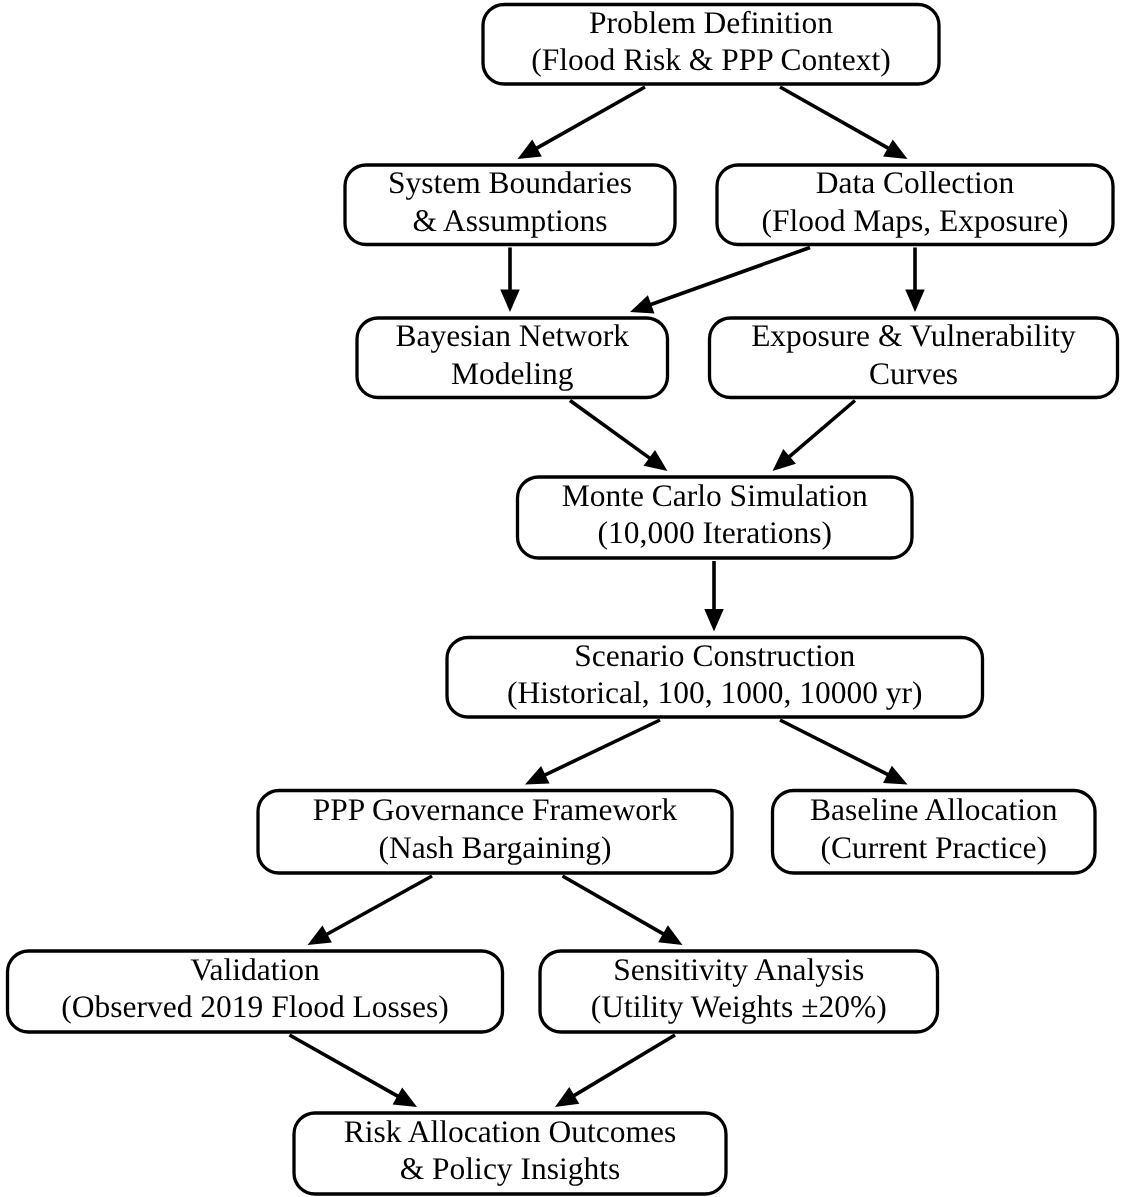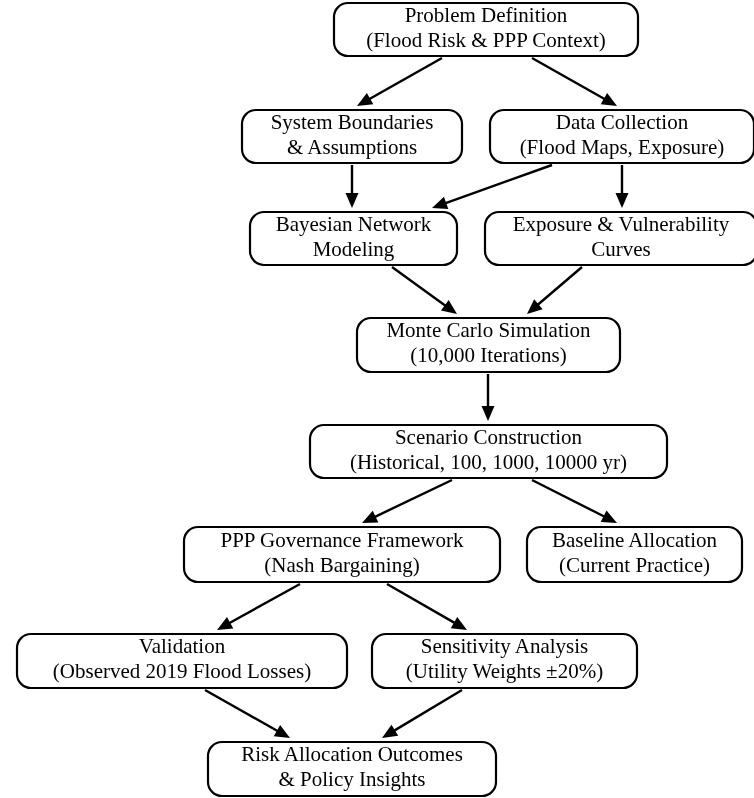--- a/index.html
+++ b/index.html
@@ -10,21 +10,20 @@
   body {
     width: 754px;
     height: 798px;
     font-family: "Liberation Serif", "DejaVu Serif", serif;
     overflow: hidden;
   }
   #flowchart-root {
     position: relative;
     width: 687px;
     height: 798px;
-    padding-left: 12px;
   }
   svg#flow-svg {
     display: block;
     width: 754px;
     height: 798px;
   }
   .node-box {
     fill: #ffffff;
     stroke: #000000;
     stroke-width: 2.2;

